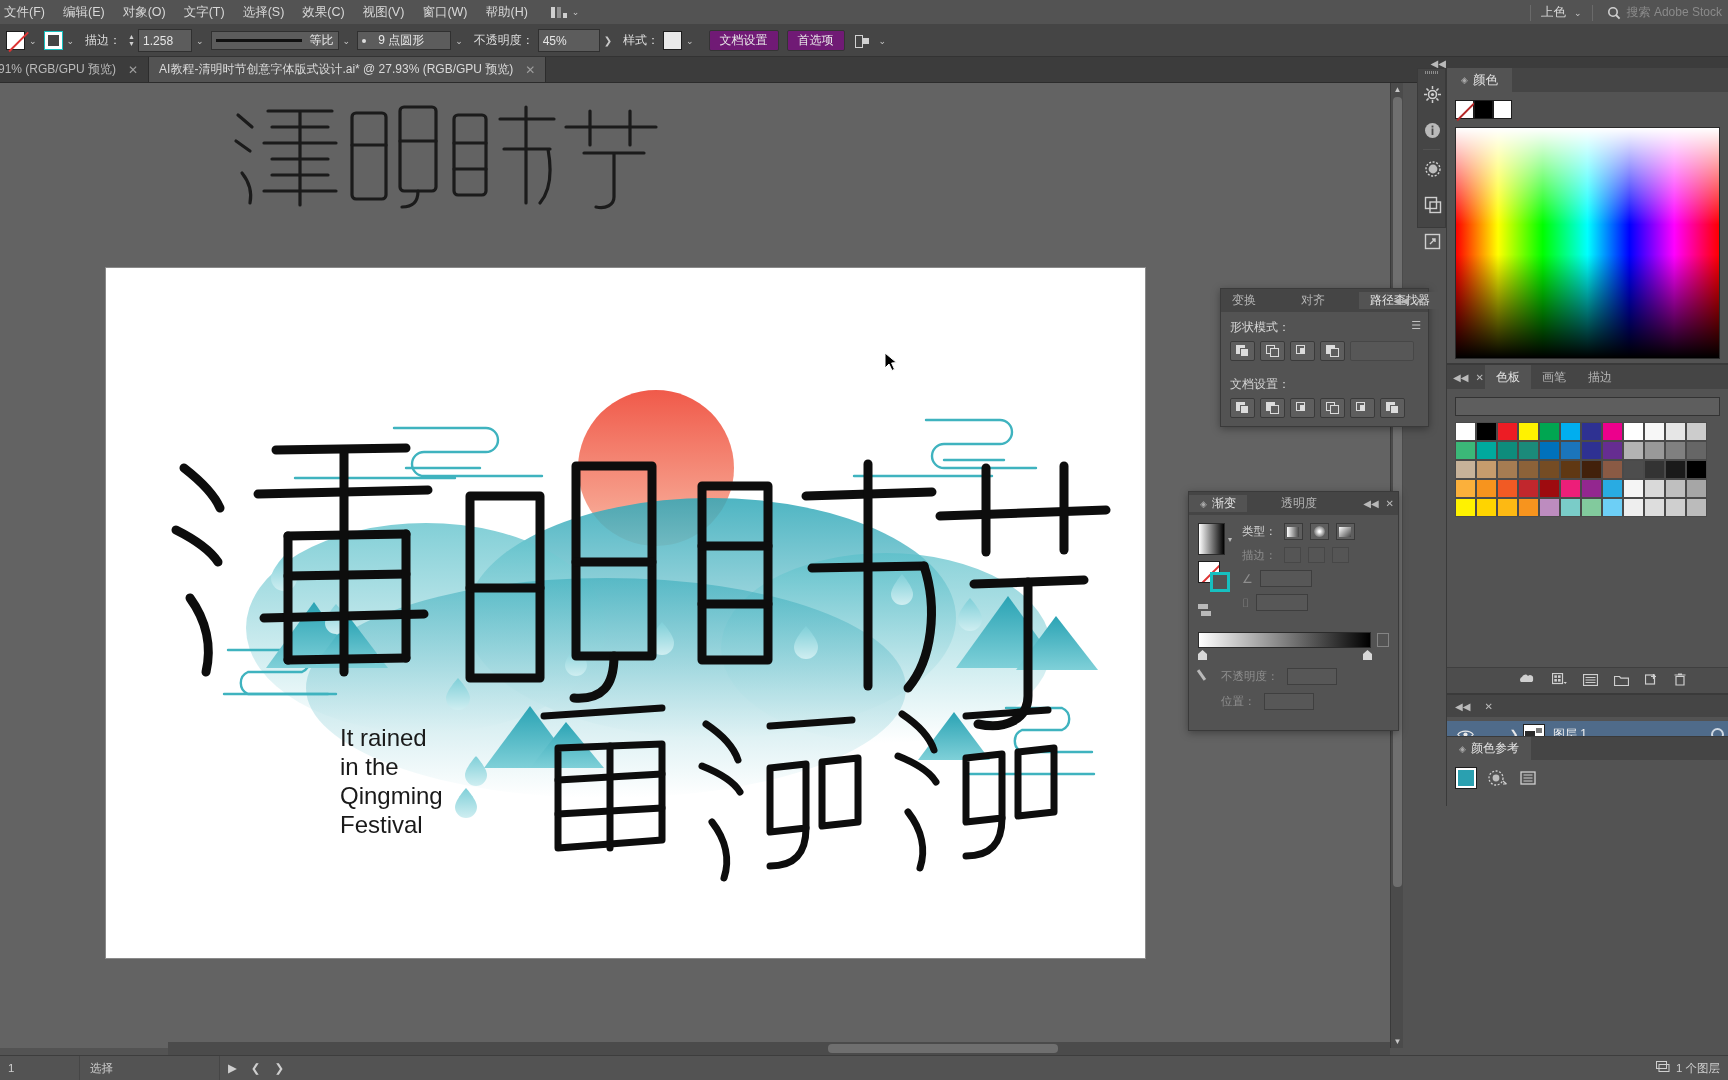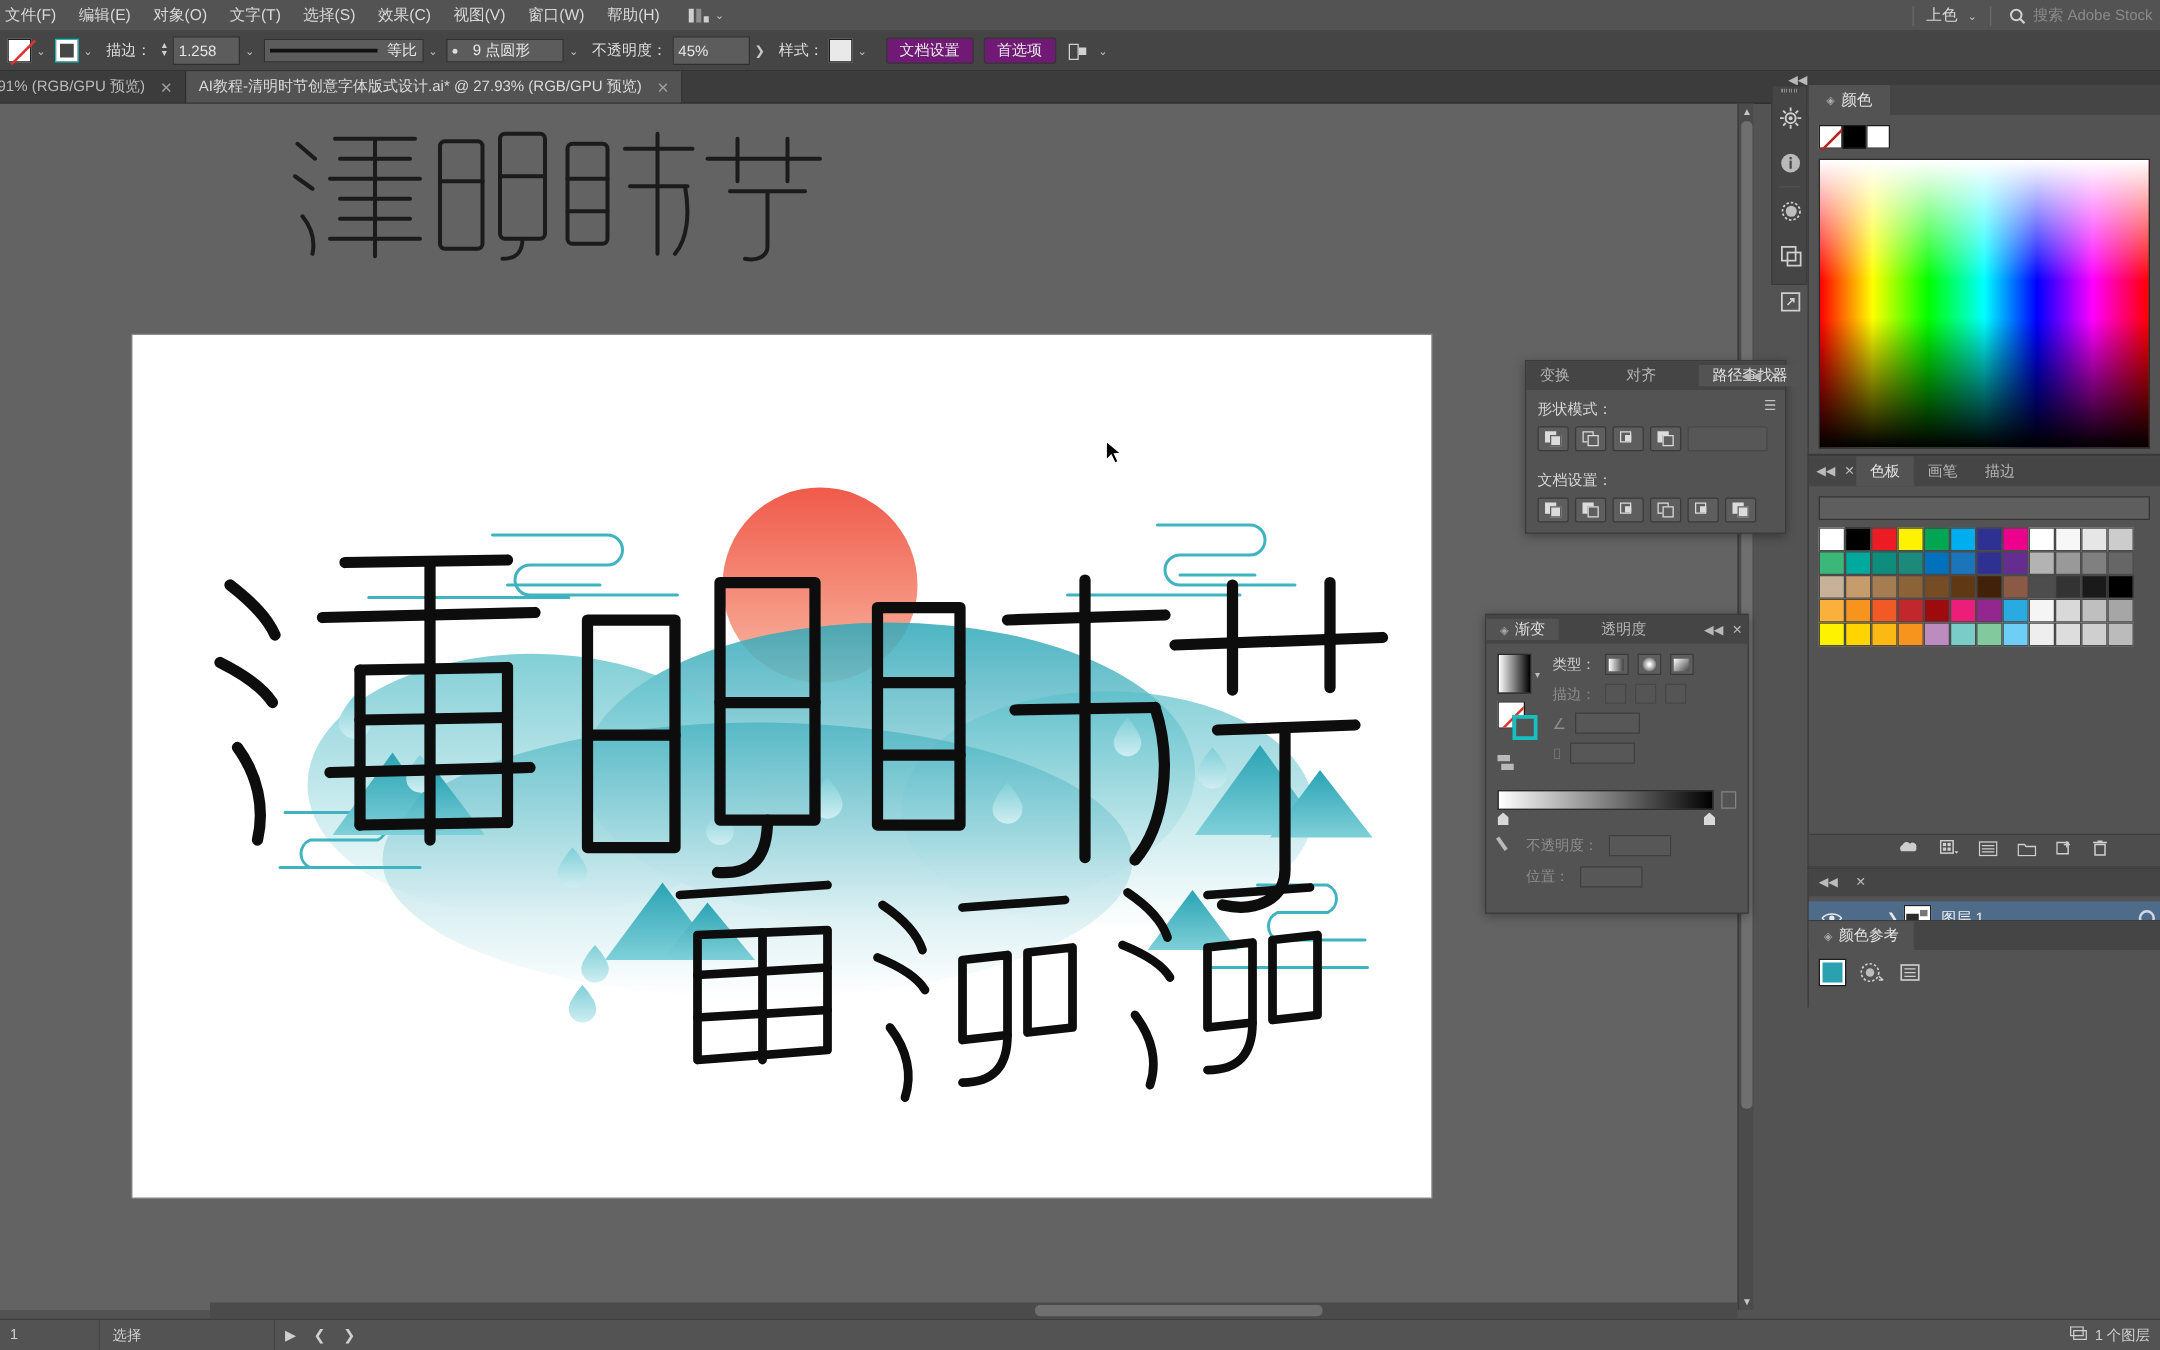--- a/index.html
+++ b/index.html
@@ -634,20 +634,26 @@
           <path d="M796 446 C814 458 824 470 828 482"></path>
           <path d="M792 488 C812 496 824 504 830 514"></path>
           <path d="M802 544 C816 562 820 582 814 600"></path>
           <path d="M860 448 L942 442"></path>
           <path d="M860 490 L896 486 L896 550 L860 554 Z"></path>
           <path d="M912 484 L948 480 L948 544 L912 548 Z"></path>
           <path d="M896 550 C896 576 884 588 860 588"></path>
         </g>
       </svg>
 
+      <div class="text-en" style="left:234px; top:455px;">
+        <div>It rained</div>
+        <div>in the</div>
+        <div>Qingming</div>
+        <div>Festival</div>
+      </div>
     </div>
 
     <svg class="cursor-arrow" viewBox="0 0 14 20">
       <path d="M1 1 L1 16 L5 12 L8 18.5 L10.5 17.3 L7.6 11 L12.5 10.6 Z" fill="#000" stroke="#fff" stroke-width="1"></path>
     </svg>
   </div>
 
   <div class="ws-vscroll" style="right:325px">
     <div class="ws-arrow-up">▲</div>
     <div class="ws-vthumb"></div>

